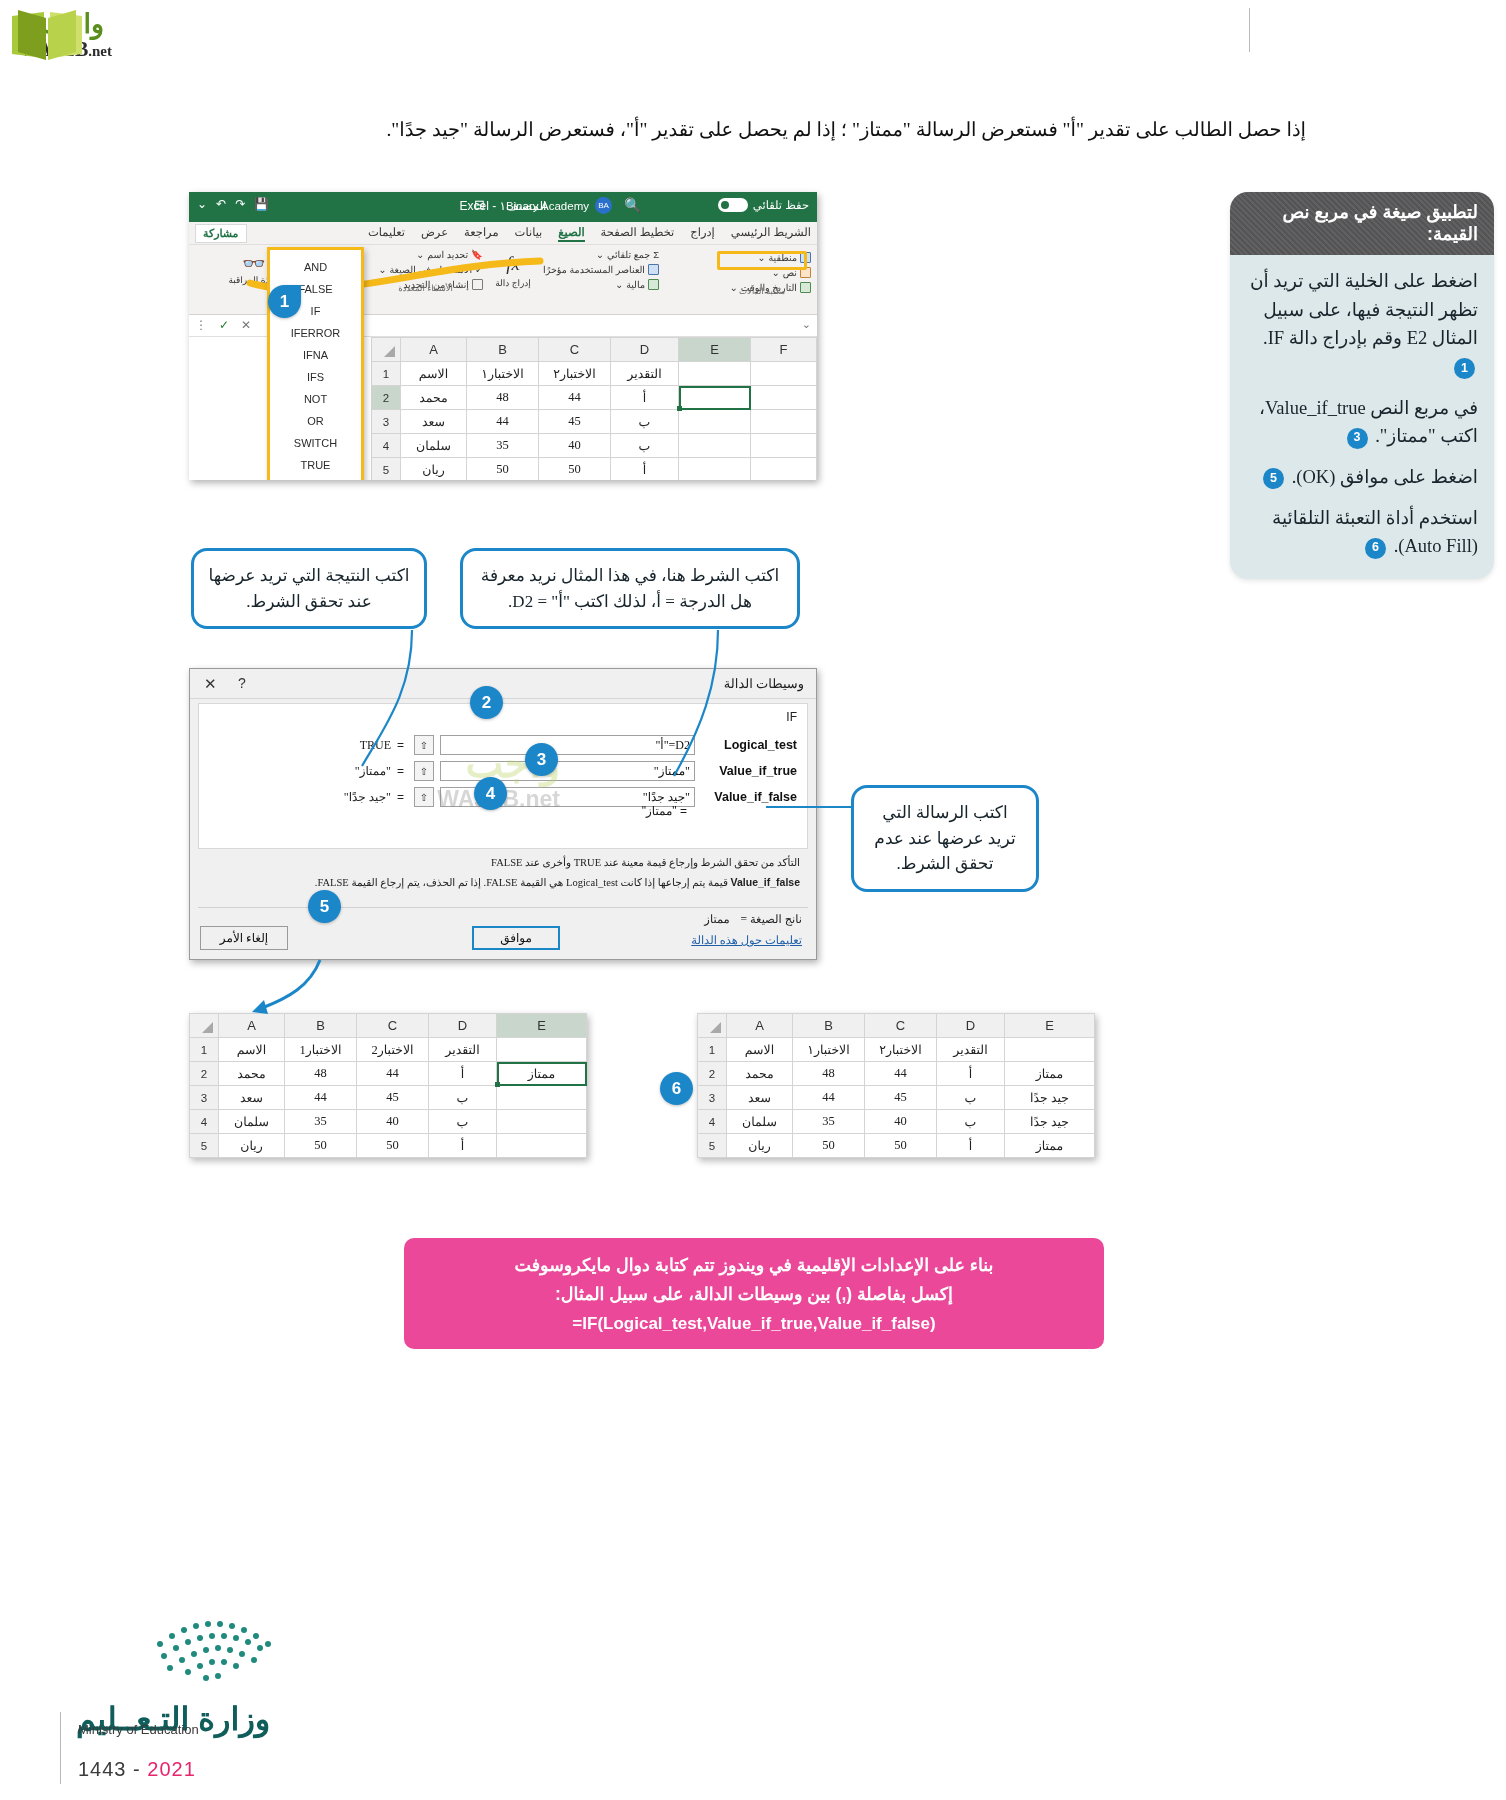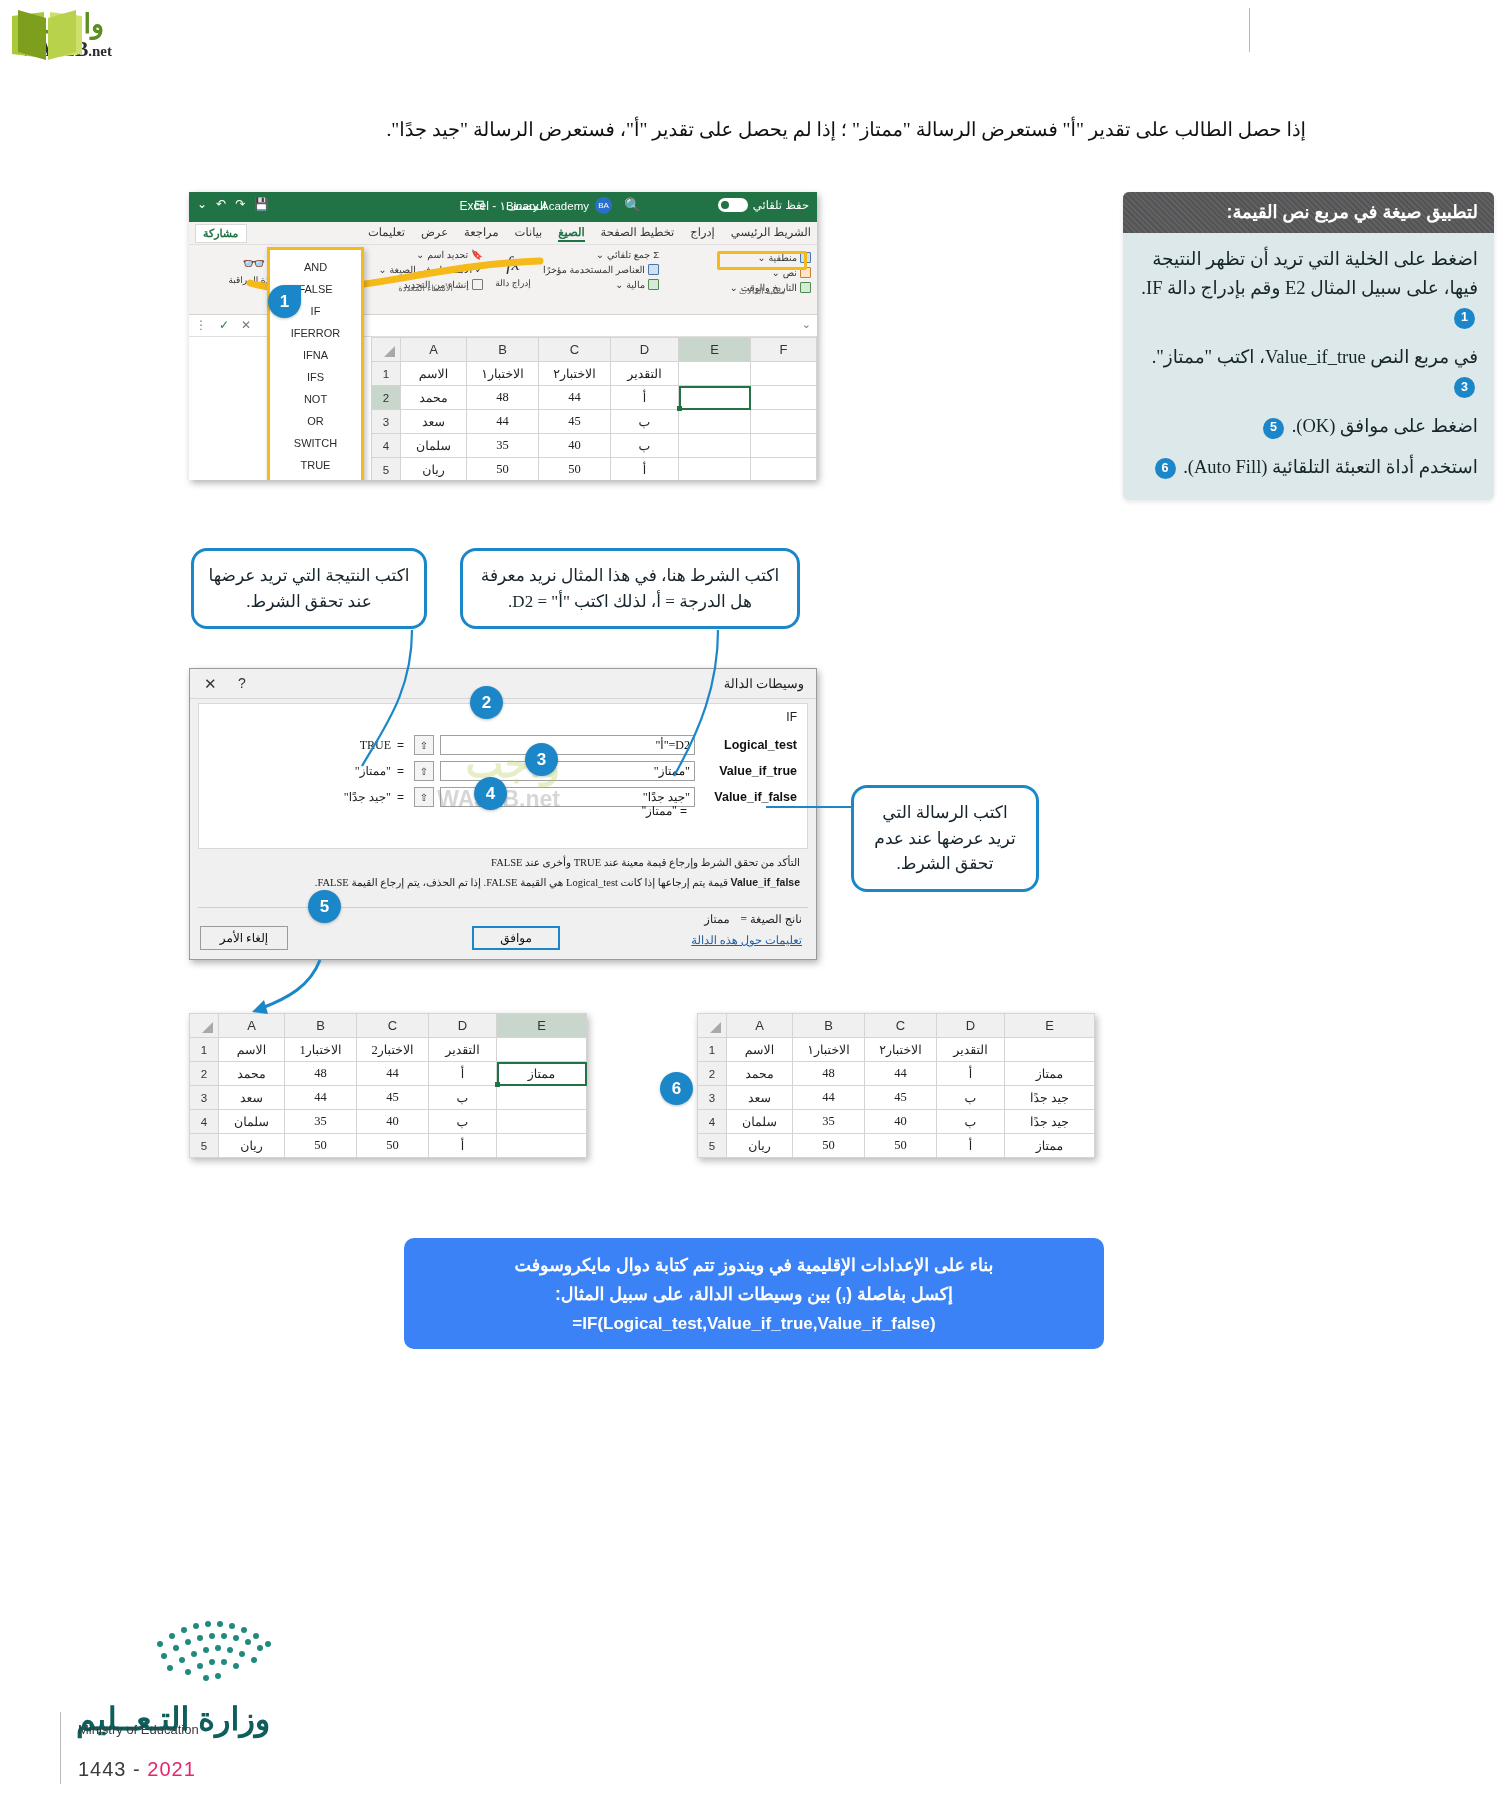--- a/index.html
+++ b/index.html
@@ -120,22 +120,22 @@
   #fn-dropdown li{
     font-family:"Liberation Sans", sans-serif; font-size:11px; color:#2b2b2b;
     text-align:center; padding:5px 4px; direction:ltr;
   }
 
   
   #yellow-connector{ position:absolute; left:240px; top:245px; width:320px; height:60px; z-index:25; pointer-events:none;}
 
   
   #side-panel{
-    position:absolute; right:12px; top:192px; width:371px;
-    border-radius:6px; overflow:hidden; background:#dde8ea;
+    position:absolute; right:12px; top:192px; width:264px;
+    border-radius:18px; overflow:hidden; background:#dde8ea;
     box-shadow:0 2px 5px rgba(0,0,0,.10);
   }
   #side-head{
     background:#58585a; color:#fff; padding:9px 16px 10px 16px;
     font-size:18px; font-weight:bold; text-align:right; direction:rtl;
     background-image:
       repeating-linear-gradient(45deg, rgba(255,255,255,.05) 0 2px, rgba(0,0,0,.05) 2px 4px);
   }
   #side-body{ padding:12px 16px 18px 16px; direction:rtl; text-align:right; }
   .side-item{
@@ -232,21 +232,21 @@
   
   .result-table{
     position:absolute; background:#fff; box-shadow:2px 3px 7px rgba(0,0,0,.28);
   }
   #table-left{ left:189px; top:1013px; }
   #table-right{ left:697px; top:1013px; }
 
   
   #pink-banner{
     position:absolute; left:404px; top:1238px; width:700px; height:111px;
-    background:#3b82f6; border-radius:10px; color:#fff; direction:rtl;
+    background:#ec4899; border-radius:10px; color:#fff; direction:rtl;
     display:flex; flex-direction:column; align-items:center; justify-content:center;
     text-align:center; padding:10px 24px; gap:3px;
   }
   #pink-banner .pl{ font-family:"Liberation Sans", sans-serif; font-size:17.5px; font-weight:bold; line-height:1.45;}
   #pink-banner .code{ font-family:"Liberation Sans", sans-serif; font-size:17px; font-weight:bold; direction:ltr; margin-top:4px;}
 
   
   #moe{ position:absolute; left:70px; top:1610px; width:330px; }
   #moe-dots{ position:absolute; left:72px; top:0px; width:160px; height:80px;}
   #moe-ar{ position:absolute; left:6px; top:90px; font-size:32px; font-weight:bold; color:#0f5e5b; direction:rtl;}

